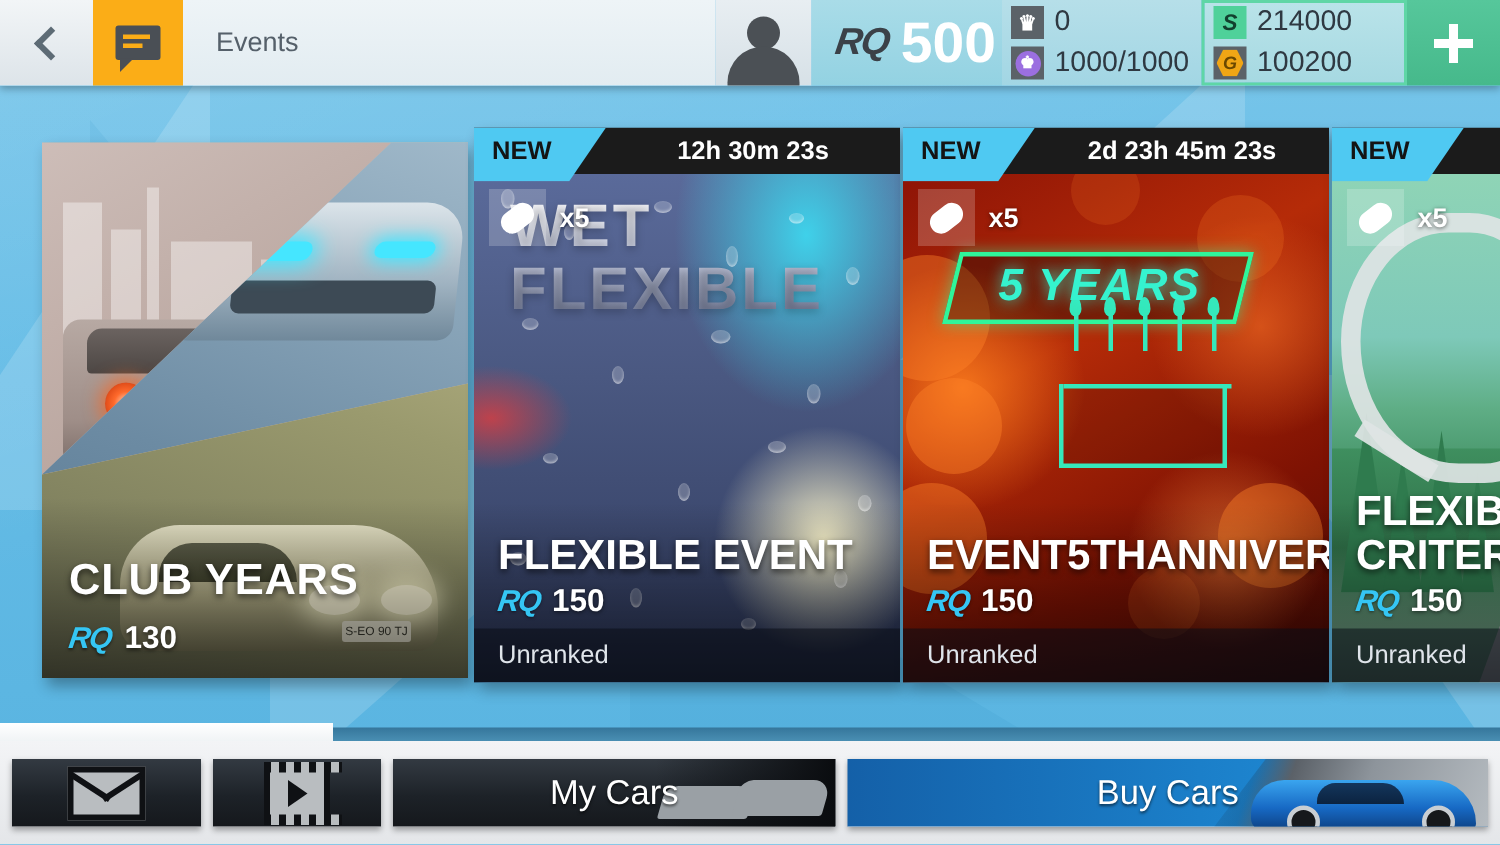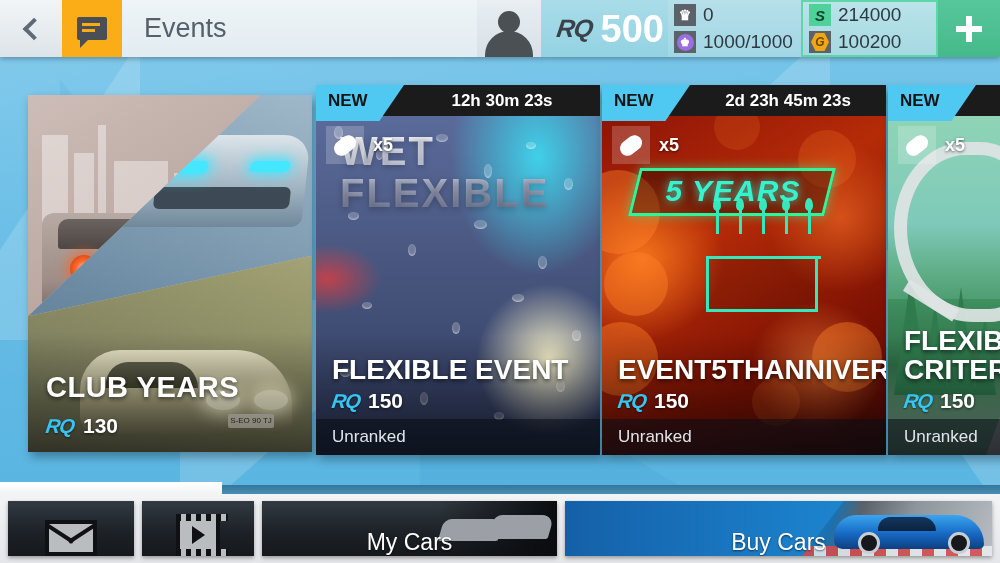--- a/index.html
+++ b/index.html
@@ -55,21 +55,21 @@
     border-left: 9px solid #4a4f55; border-bottom: 9px solid transparent; }
   .bubble i { position: absolute; display: block; background: #fbad17; height: 3px; left: 5px; }
   .bubble i:nth-child(1){ top: 6px; width: 18px; }
   .bubble i:nth-child(2){ top: 12px; width: 13px; }
 
   .title-zone {
     flex: 0 0 355px; height: 57px;
     background: linear-gradient(to bottom, #eef4f7 0%, #e2ecf1 100%);
     display: flex; align-items: center; padding-left: 22px;
   }
-  .title-zone span { font-size: 27px; color: #55606a; }
+  .title-zone span { font-size: 18px; color: #55606a; }
 
   .avatar-box {
     width: 64px; height: 57px;
     background: linear-gradient(to bottom, #e8eef2, #d7e1e7);
     display: flex; align-items: flex-end; justify-content: center; overflow: hidden;
   }
   .avatar-silhouette { width: 56px; height: 46px; position: relative; }
   .avatar-silhouette:before { content:""; position:absolute; left:17px; top:0; width:22px; height:22px;
     border-radius:50%; background:#4b5055; }
   .avatar-silhouette:after { content:""; position:absolute; left:4px; top:20px; width:48px; height:30px;
@@ -252,22 +252,22 @@
   
   .scroll-track { position: absolute; left: 0; top: 485px; width: 1000px; height: 11px;
     background: linear-gradient(to bottom,#35769b,#4e94b8); z-index: 12; }
   .scroll-thumb { position: absolute; left: 0; top: 482px; width: 222px; height: 14px;
     background: linear-gradient(to bottom,#ffffff,#eef2f4); z-index: 13; cursor: pointer; }
 
   
   .bottom { position: absolute; left: 0; top: 494px; width: 1000px; height: 69px;
     background: linear-gradient(to bottom,#f3f4f6 0%, #e4e6e9 100%); z-index: 20;
     display: flex; align-items: center; gap: 8px; padding: 0 8px; }
-  .bb { height: 55px; background: linear-gradient(to bottom,#333a42 0%, #1d2228 55%, #15181c 100%);
-        box-shadow: 0 2px 4px rgba(0,0,0,.35); display: flex; align-items: flex-end;
+  .bb { height: 45px; background: linear-gradient(to bottom,#333a42 0%, #1d2228 55%, #15181c 100%);
+        box-shadow: 0 2px 4px rgba(0,0,0,.35); display: flex; align-items: center;
         justify-content: center; cursor: pointer; position: relative; overflow: hidden; }
   .bb-mail { width: 126px; }
   .bb-video { width: 112px; }
   .bb-mycars { flex: 0 0 295px; }
   .bb-buycars { flex: 1; background: linear-gradient(to right,#1460a8 0%, #1b7fc9 55%, #1f8ad4 78%, #0d4f86 100%); }
   .bb-label { font-size: 23px; color: #ffffff; text-shadow: 0 1px 2px rgba(0,0,0,.6); z-index: 2; }
   .mail-ic { width: 52px; height: 36px; border: 4px solid #0f1114; background: #b9bdc0; position: relative; }
   .mail-ic:before, .mail-ic:after { content:""; position:absolute; top: 0; width: 30px; height: 4px; background:#0f1114; }
   .mail-ic:before { left: 0; transform-origin: left top; transform: rotate(33deg); }
   .mail-ic:after  { right: 0; transform-origin: right top; transform: rotate(-33deg); }

